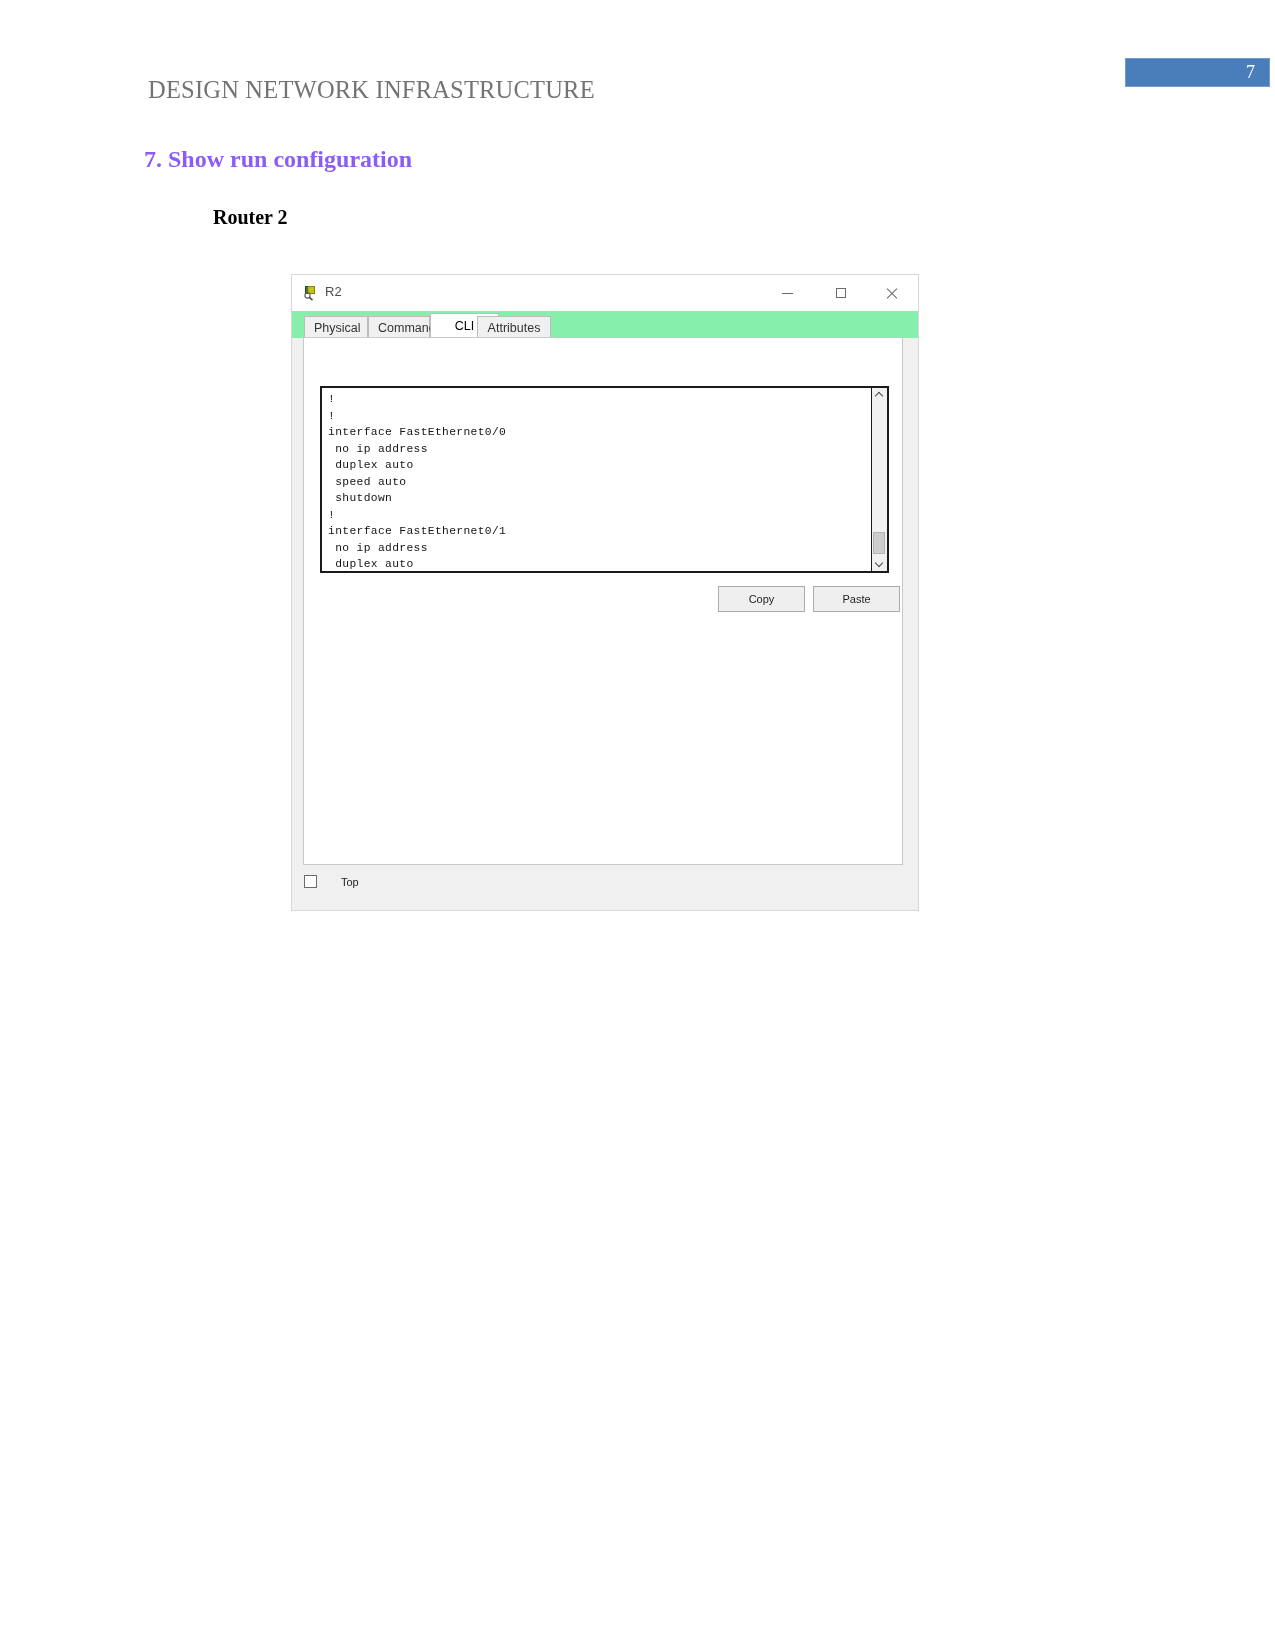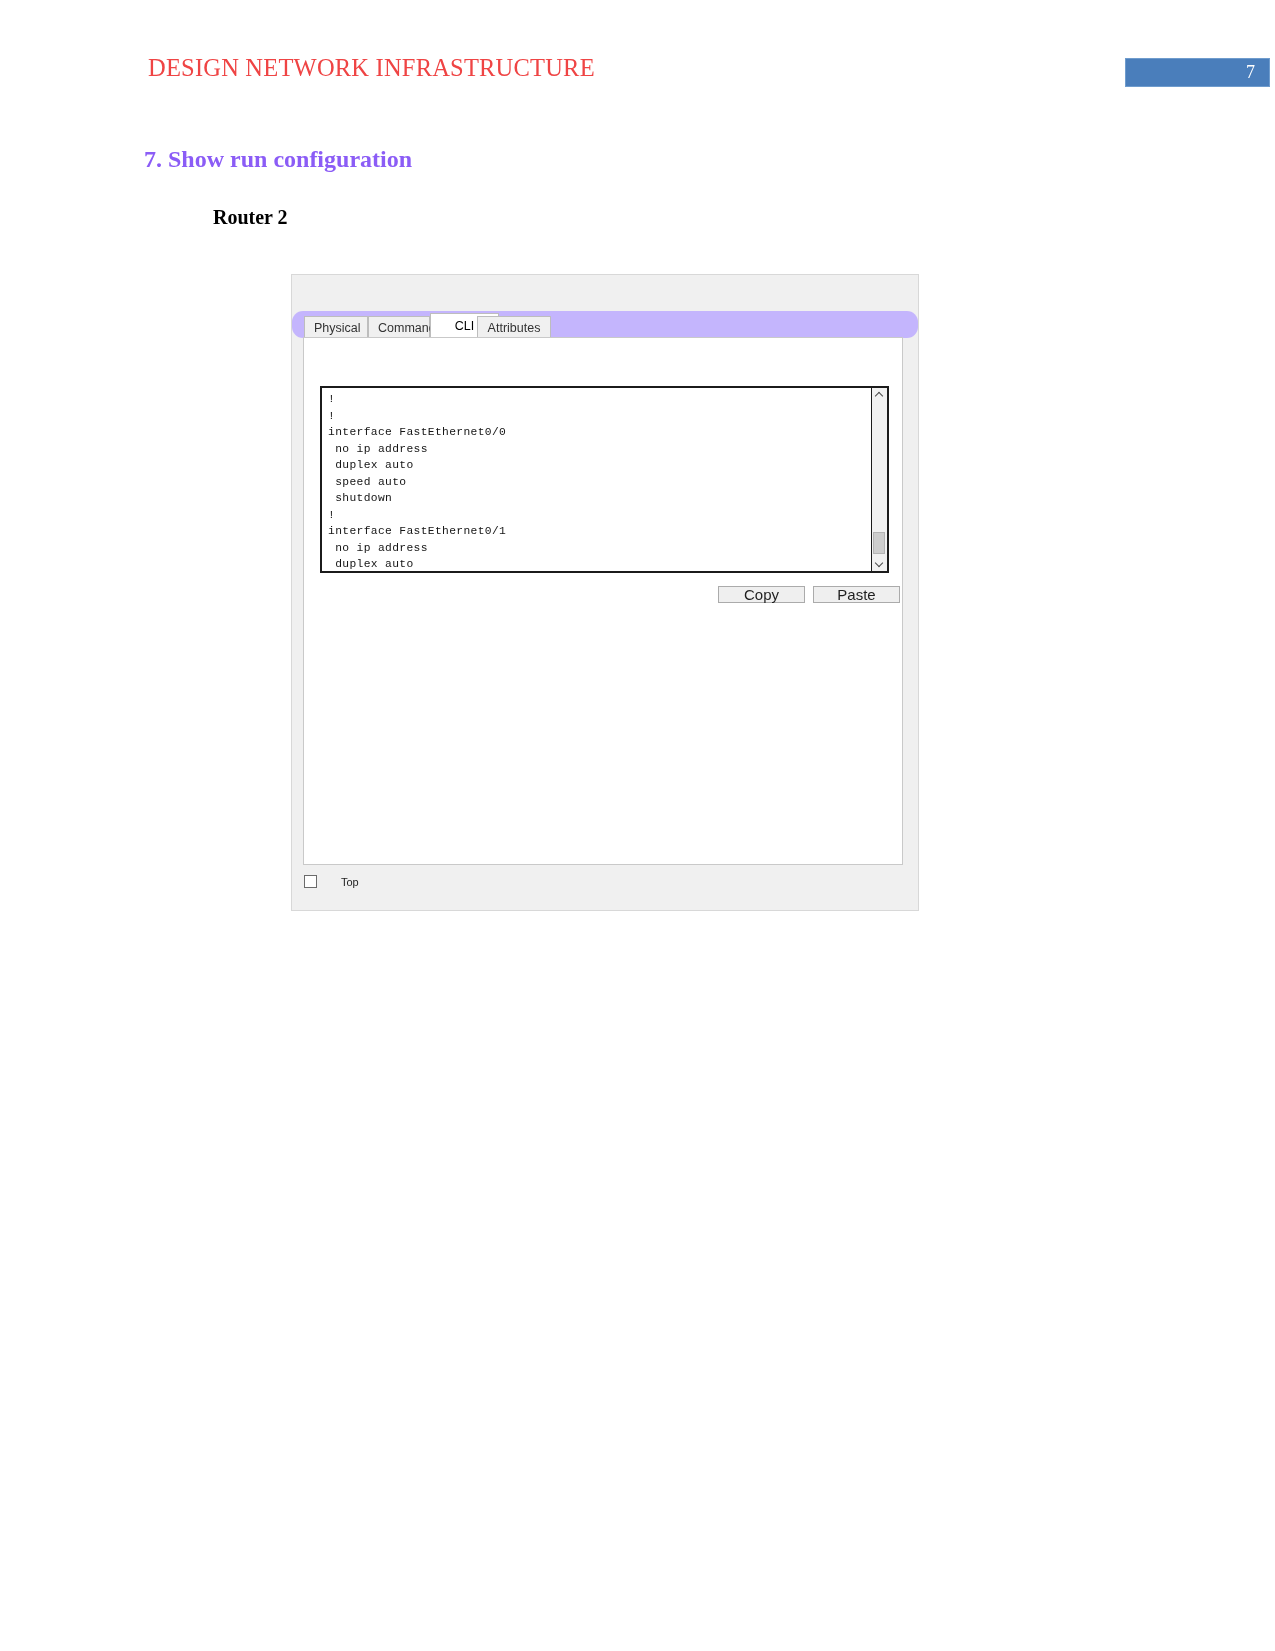--- a/index.html
+++ b/index.html
@@ -16,24 +16,24 @@
   }
 
   
   #doc-header {
     position: absolute;
     left: 0; top: 0;
     width: 1275px; height: 120px;
   }
   #doc-running-head {
     position: absolute;
-    left: 148px; top: 54px;
+    left: 148px; top: 76px;
     font-family: "Liberation Serif", serif;
     font-size: 24.5px;
-    color: #ef4444;
+    color: #737373;
     letter-spacing: 0.2px;
     white-space: nowrap;
     text-align: right;
   }
   #page-number-badge {
     position: absolute;
     left: 1125px; top: 58px;
     width: 143px; height: 27px;
     background: #4a7ebb;
     border: 1px solid #6f9ccd;
@@ -121,22 +121,21 @@
     background: #6a6a6a;
   }
   .close-glyph:before { transform: rotate(45deg); }
   .close-glyph:after  { transform: rotate(-45deg); }
 
   
   #tab-strip {
     position: absolute;
     left: 0; top: 36px;
     width: 100%; height: 27px;
-    background: #c4b5fd;
-    border-radius: 11px;
+    background: #86efac;
   }
   .tab {
     position: absolute;
     top: 5px;
     height: 22px;
     line-height: 22px;
     padding: 0 9px;
     font-size: 12.5px;
     color: #333333;
     background: #f0f0f0;
@@ -230,25 +229,25 @@
     width: 12px; height: 22px;
     background: #cdcdcd;
     border: 1px solid #b4b4b4;
     box-sizing: border-box;
   }
 
   
   .action-btn {
     position: absolute;
     top: 248px;
-    width: 87px; height: 17px;
+    width: 87px; height: 26px;
     background: #efefef;
     border: 1px solid #ababab;
     box-sizing: border-box;
-    font-size: 15px;
+    font-size: 11px;
     color: #1f1f1f;
     display: flex;
     align-items: center;
     justify-content: center;
     cursor: default;
   }
   #btn-copy  { left: 414px; }
   #btn-paste { left: 509px; }
 
   
@@ -279,20 +278,41 @@
     <span id="page-number-text">7</span>
   </div>
 </div>
 
 <div id="section-heading">7. Show run configuration</div>
 
 <div id="subsection-heading">Router 2</div>
 
 <div id="app-window">
 
+  <div id="title-bar">
+    <span id="window-icon">
+      <svg width="16" height="16" viewBox="0 0 16 16">
+        <rect x="2.5" y="1.5" width="9" height="7" fill="#2f7a2f" stroke="#1d4f1d" stroke-width="1"></rect>
+        <rect x="5" y="1.5" width="6.5" height="7" fill="#c9c013" stroke="#8a8510" stroke-width="0.8"></rect>
+        <circle cx="4.5" cy="10.5" r="2.6" fill="none" stroke="#5a5a5a" stroke-width="1.1"></circle>
+        <line x1="6.3" y1="12.4" x2="9.5" y2="15.2" stroke="#4a4a4a" stroke-width="1.6"></line>
+      </svg>
+    </span>
+    <span id="window-title">R2</span>
+
+    <span class="win-btn" id="btn-minimize">
+      <span class="min-glyph"></span>
+    </span>
+    <span class="win-btn" id="btn-maximize">
+      <span class="max-glyph"></span>
+    </span>
+    <span class="win-btn" id="btn-close">
+      <span class="close-glyph"></span>
+    </span>
+  </div>
 
   <div id="tab-strip">
     <div class="tab" style="left:12px;width:64px;">Physical</div>
     <div class="tab" style="left:76px;width:62px;">Command</div>
     <div class="tab active" style="left:138px;width:69px;">CLI</div>
     <div class="tab" style="left:185px;width:74px;">Attributes</div>
   </div>
 
   <div id="tab-panel">
 

